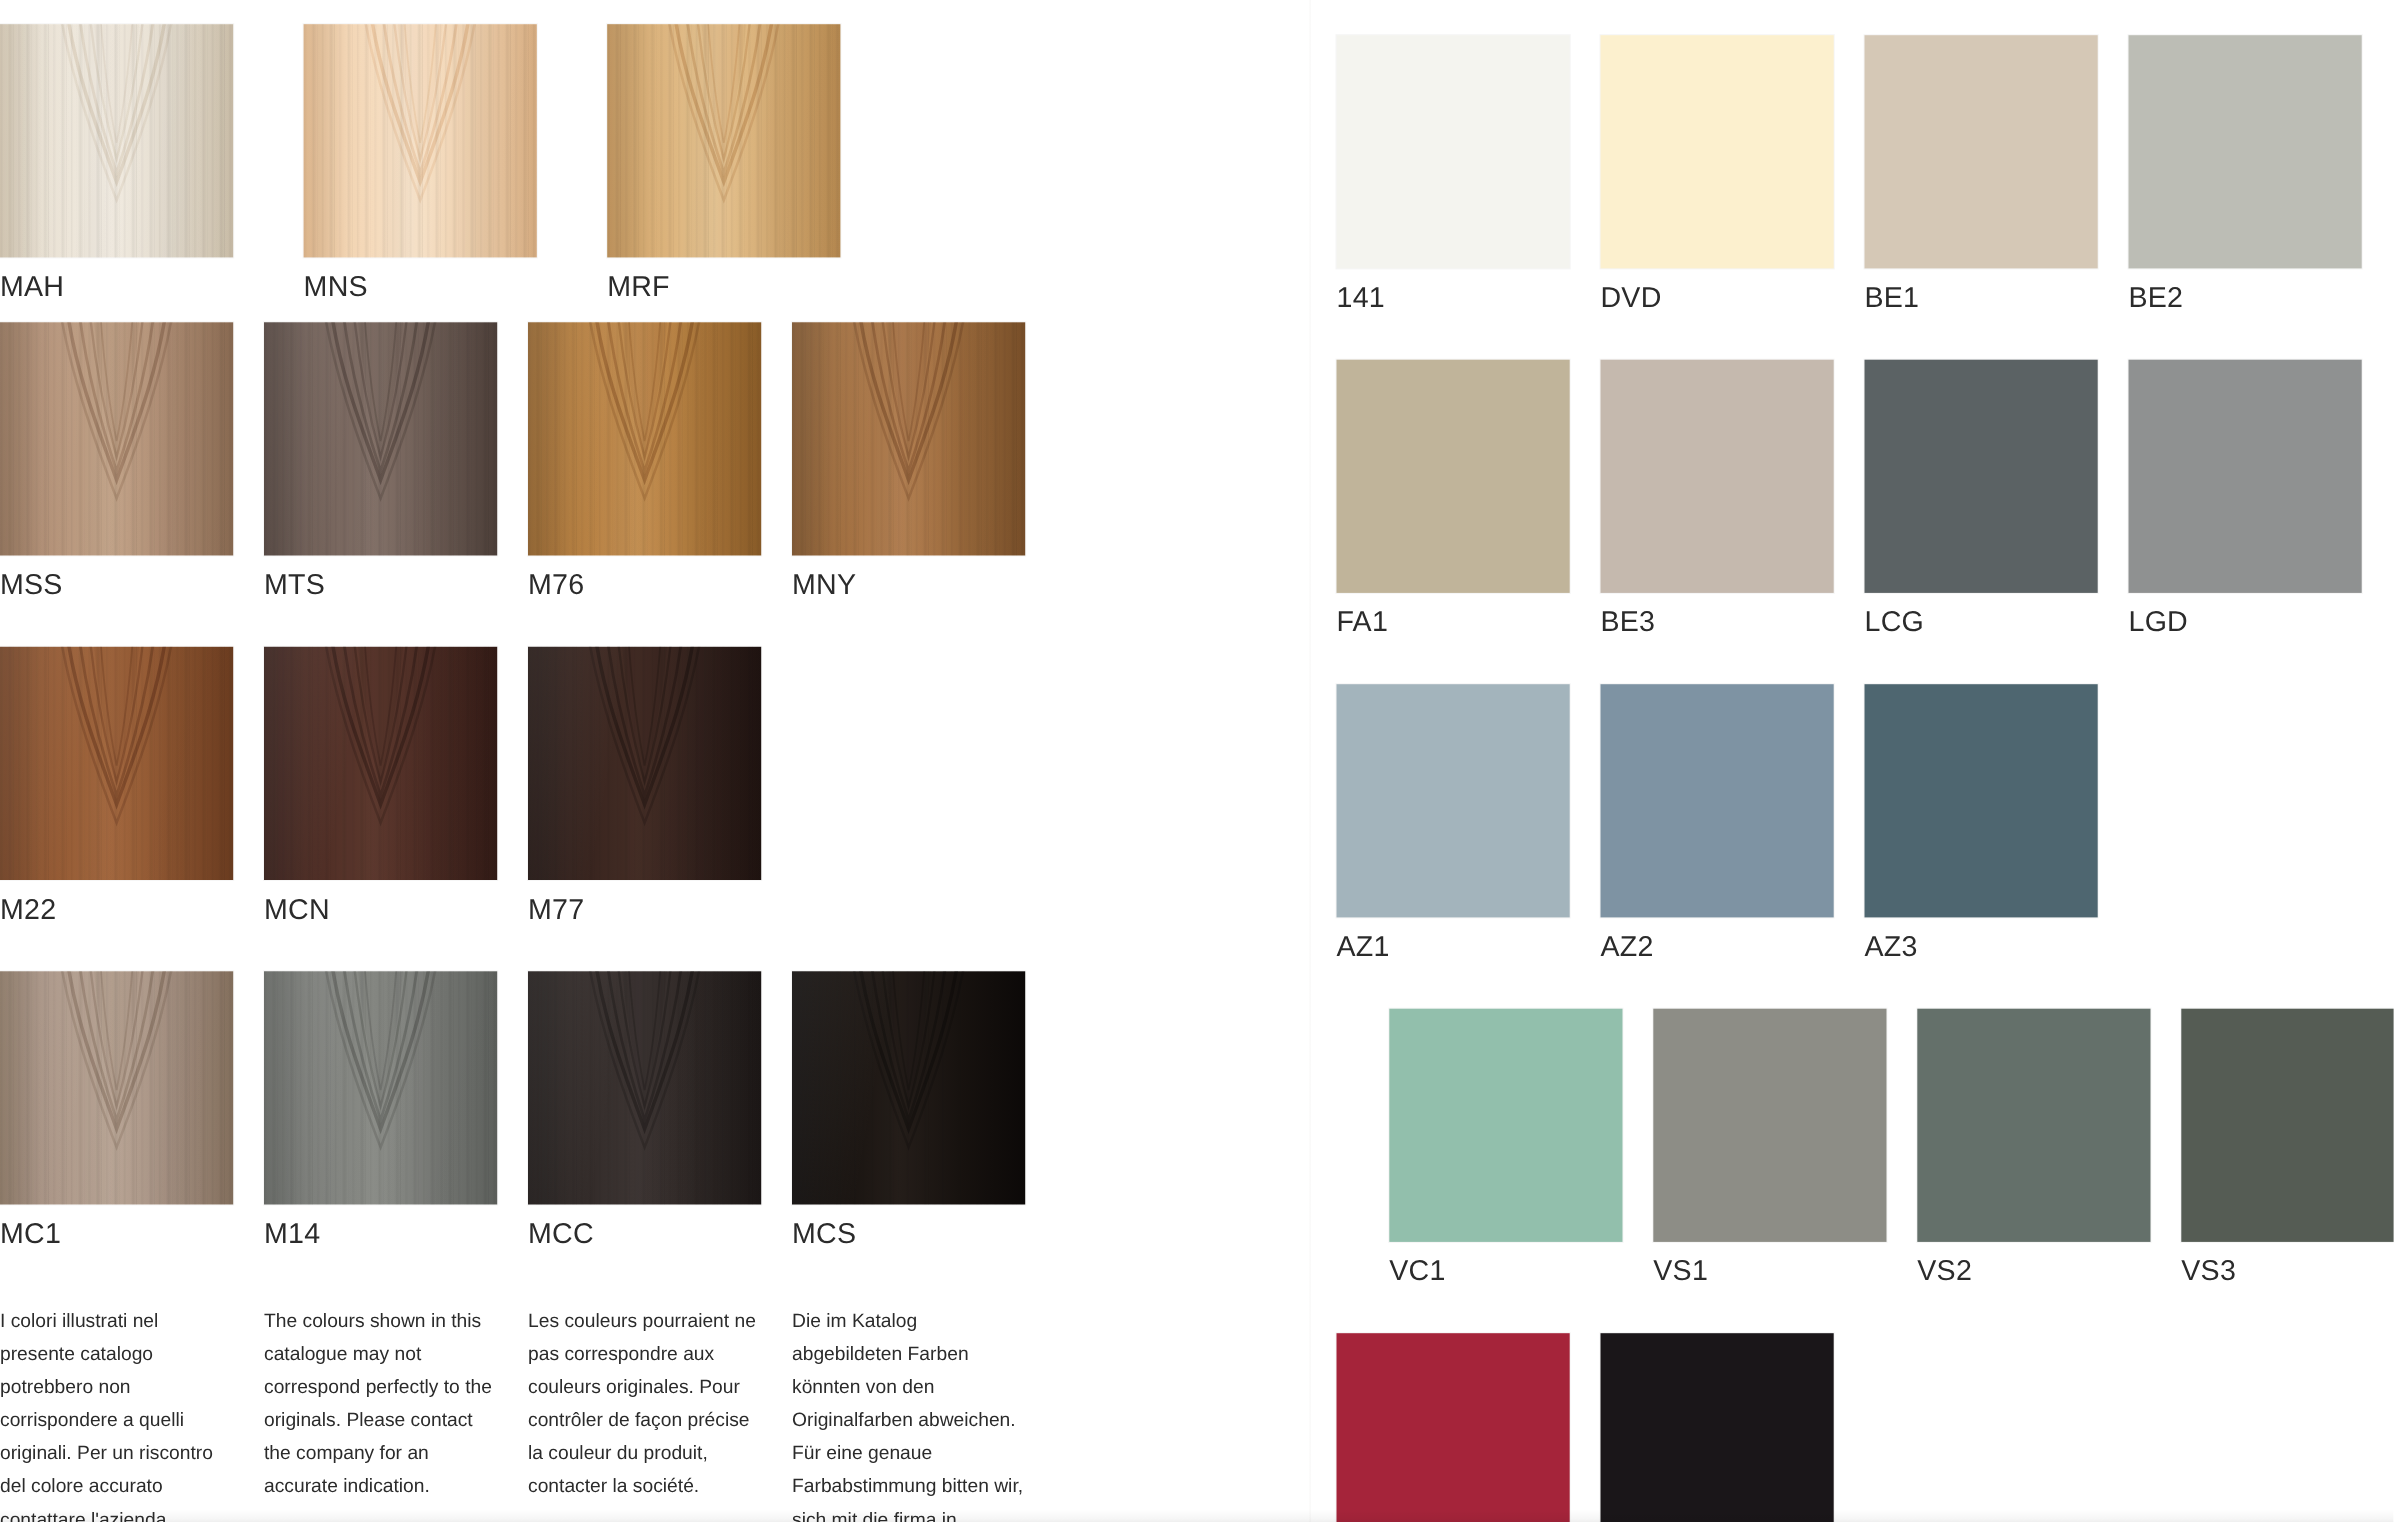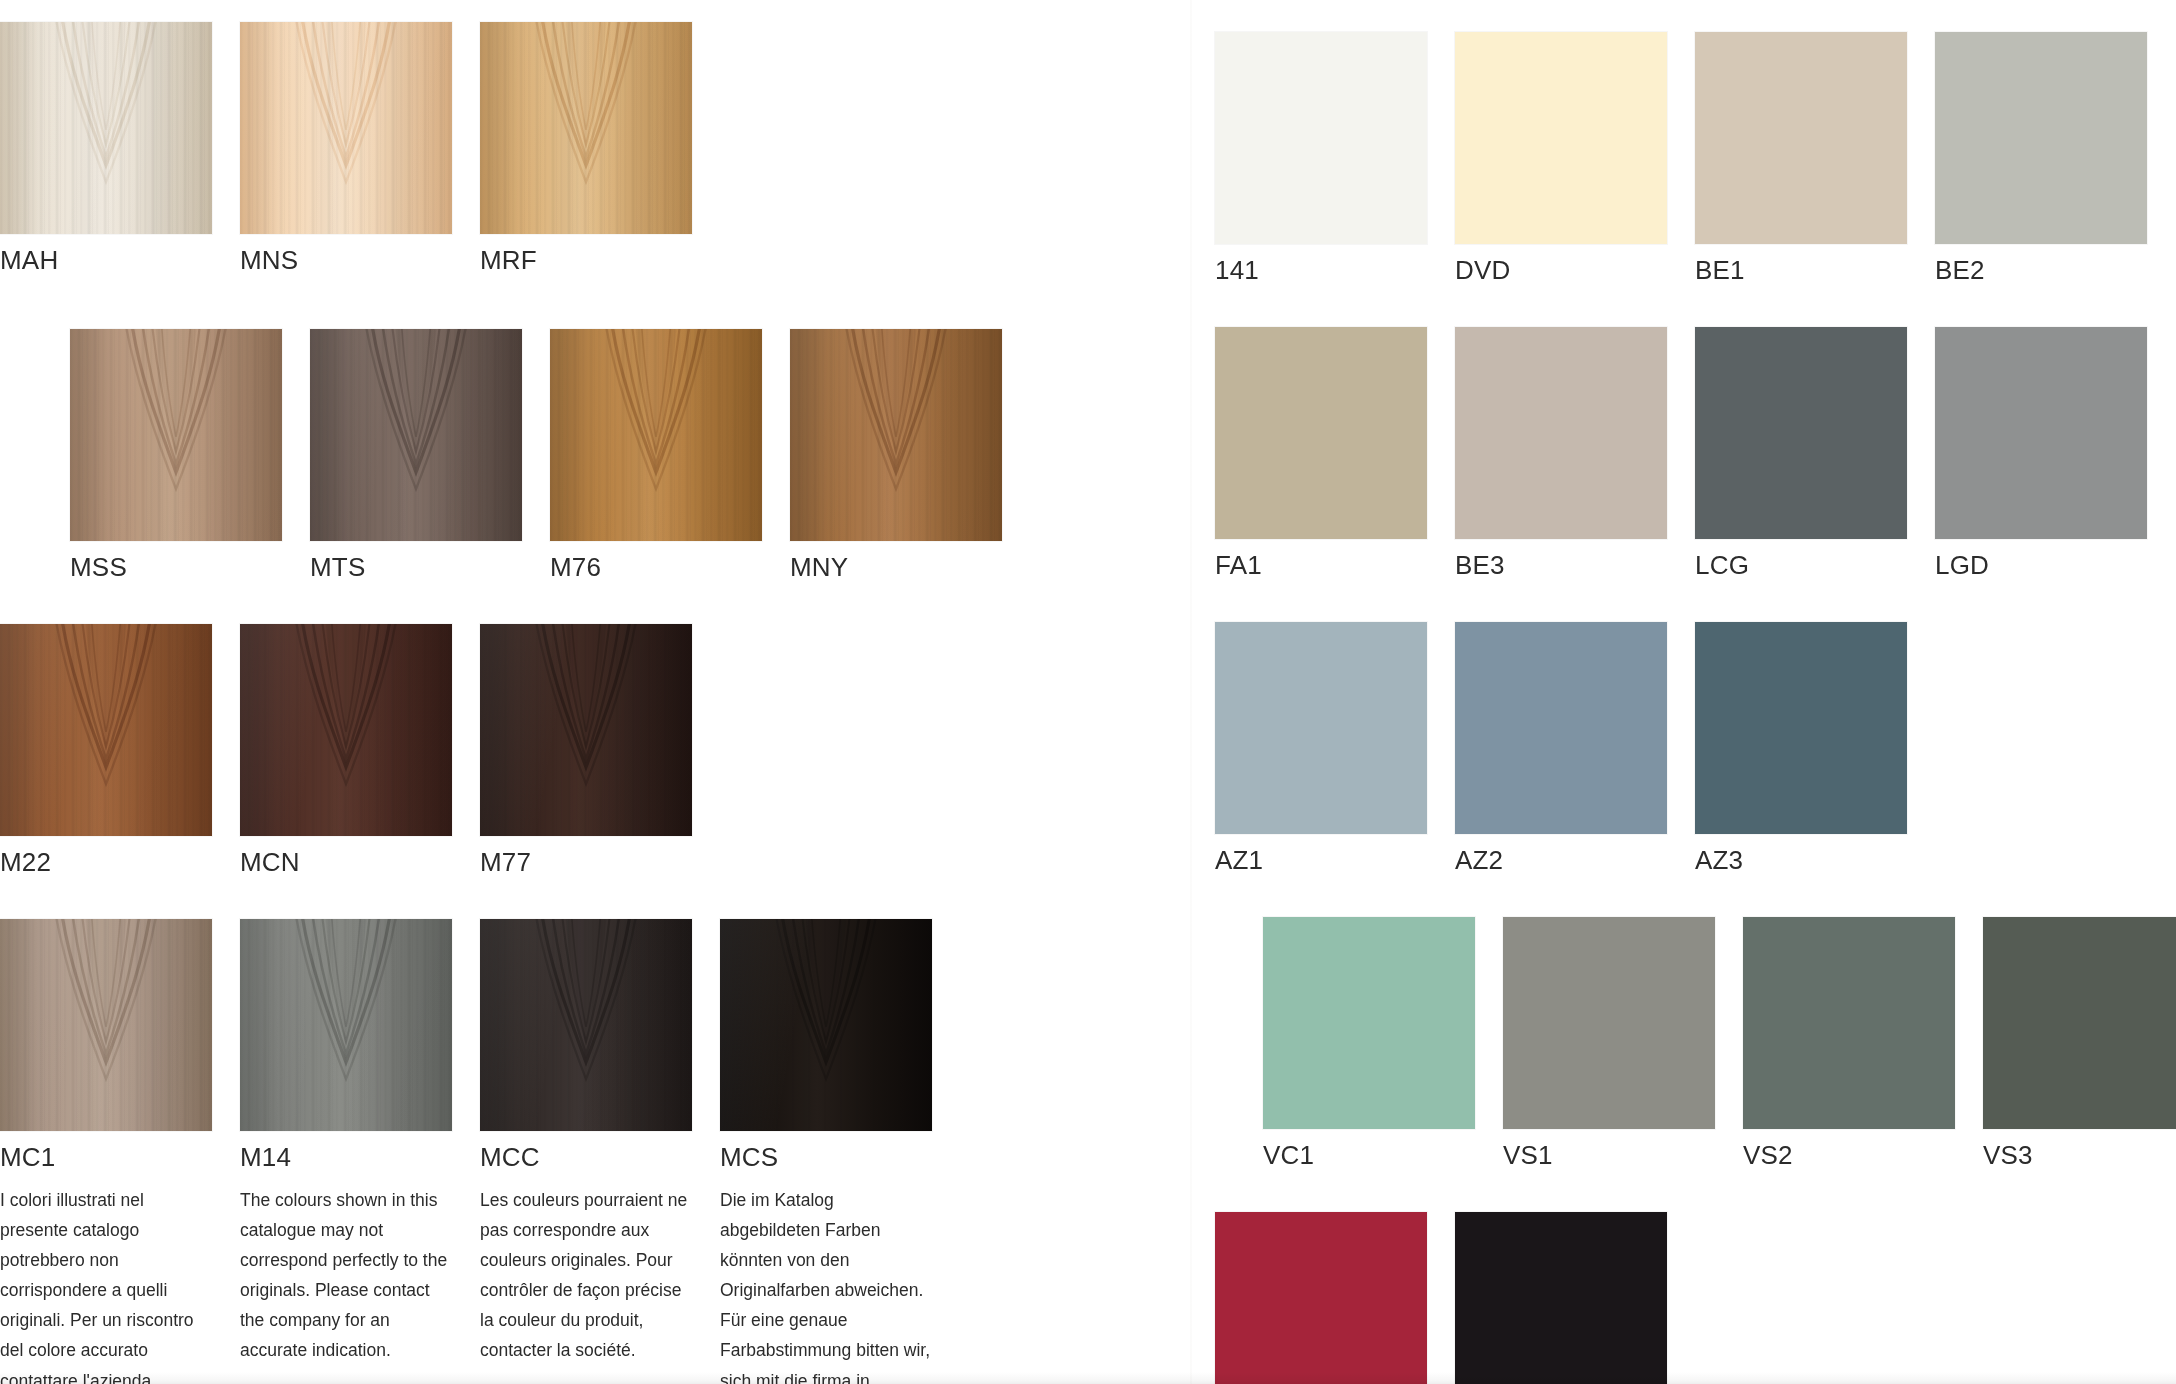--- a/index.html
+++ b/index.html
@@ -169,21 +169,21 @@
     font-weight: 400;
   }
 </style>
 </head>
 <body>
 
 <div class="page">
 
   <div class="panel panel-wood">
     <div class="grid" id="wood-grid" style="top: 22px;">
-        <div class="swatch-row" style="margin-bottom: 56px;">
+        <div class="swatch-row" style="margin-bottom: 20px; gap: 36px;">
           <div class="swatch-cell">
             <div class="chip" style="background: linear-gradient(90deg, rgb(207, 194, 172) 0%, rgb(232, 224, 210) 18%, rgb(244, 238, 228) 46%, rgb(232, 224, 210) 72%, rgb(207, 194, 172) 100%);">
               <div class="grain-bands"></div>
               <div class="grain-lines"></div>
               <div class="grain-cathedral">
   <svg viewBox="0 0 100 240" preserveAspectRatio="none" aria-hidden="true">
     <g fill="none" stroke="#CFC2AC" stroke-linecap="round">
       <path d="M8 0 C 16 58, 34 104, 50 150 C 66 104, 84 58, 92 0" stroke-width="3.0" opacity="0.42"></path>
       <path d="M18 0 C 25 60, 39 108, 50 142 C 61 108, 75 60, 82 0" stroke-width="2.4" opacity="0.34"></path>
       <path d="M27 0 C 33 62, 43 104, 50 130 C 57 104, 67 62, 73 0" stroke-width="2.0" opacity="0.30"></path>
@@ -231,21 +231,21 @@
       <path d="M2 0 C 11 56, 30 112, 50 166 C 70 112, 89 56, 98 0" stroke-width="2.2" opacity="0.26"></path>
     </g>
     <path d="M30 0 C 35 62, 45 108, 50 136 C 55 108, 65 62, 70 0 Z" fill="#B98B51" opacity="0.10"></path>
   </svg>
               </div>
               <div class="grain-sheen"></div>
             </div>
             <div class="swatch-label">MRF</div>
           </div>
         </div>
-        <div class="swatch-row" style="margin-bottom: 44px; justify-content: center;">
+        <div class="swatch-row" style="margin-bottom: 44px;">
           <div class="swatch-cell">
             <div class="chip" style="background: linear-gradient(90deg, rgb(140, 108, 83) 0%, rgb(176, 142, 116) 18%, rgb(198, 167, 140) 46%, rgb(176, 142, 116) 72%, rgb(140, 108, 83) 100%);">
               <div class="grain-bands"></div>
               <div class="grain-lines"></div>
               <div class="grain-cathedral">
   <svg viewBox="0 0 100 240" preserveAspectRatio="none" aria-hidden="true">
     <g fill="none" stroke="#8C6C53" stroke-linecap="round">
       <path d="M8 0 C 16 58, 34 104, 50 150 C 66 104, 84 58, 92 0" stroke-width="3.0" opacity="0.42"></path>
       <path d="M18 0 C 25 60, 39 108, 50 142 C 61 108, 75 60, 82 0" stroke-width="2.4" opacity="0.34"></path>
       <path d="M27 0 C 33 62, 43 104, 50 130 C 57 104, 67 62, 73 0" stroke-width="2.0" opacity="0.30"></path>

